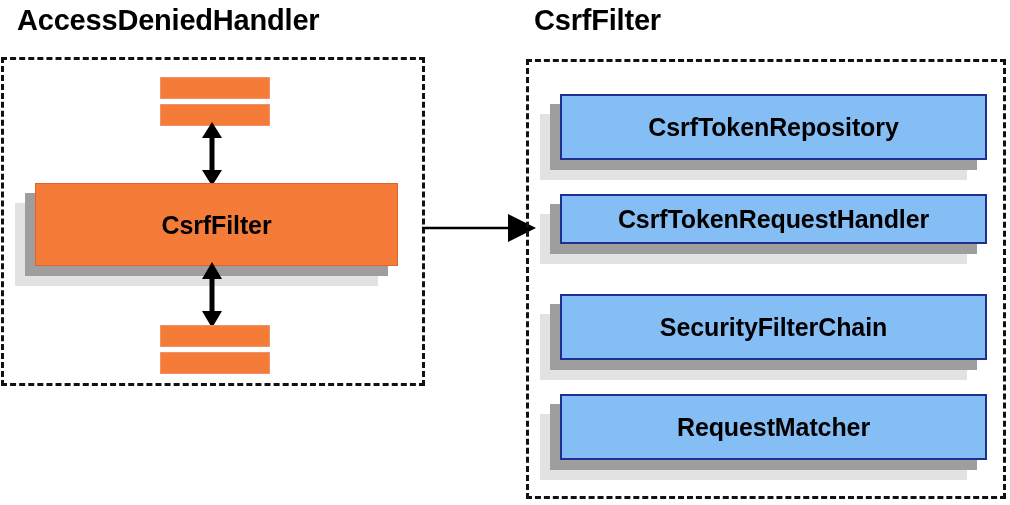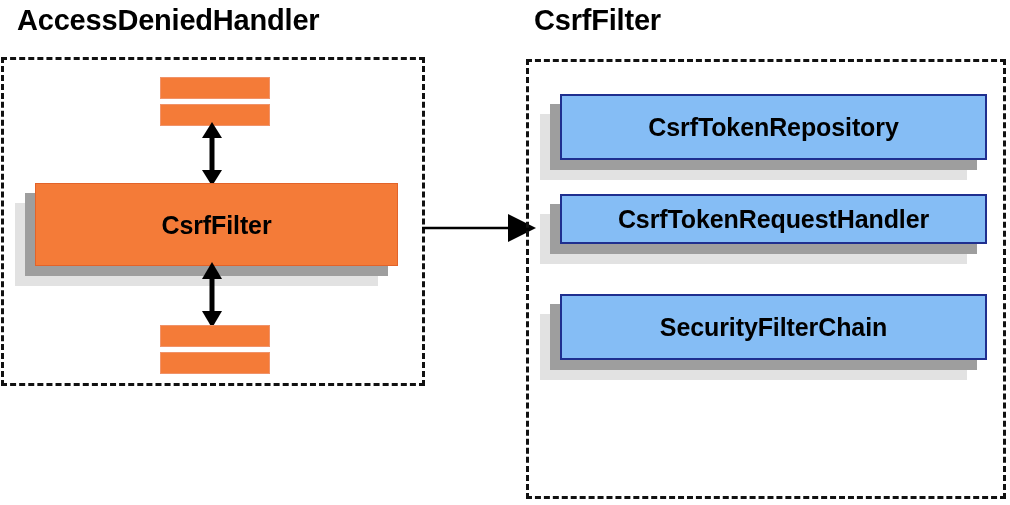--- a/index.html
+++ b/index.html
@@ -186,14 +186,21 @@
   </div>
 
   <div class="card blue" id="card-accessdeniedhandler">
     <div class="sh-light"></div>
     <div class="sh-dark"></div>
     <div class="face">
       <span class="label">SecurityFilterChain</span>
     </div>
   </div>
 
+  <div class="card blue" id="card-requestmatcher">
+    <div class="sh-light"></div>
+    <div class="sh-dark"></div>
+    <div class="face">
+      <span class="label">RequestMatcher</span>
+    </div>
+  </div>
 
 </div>
 
 </body></html>

